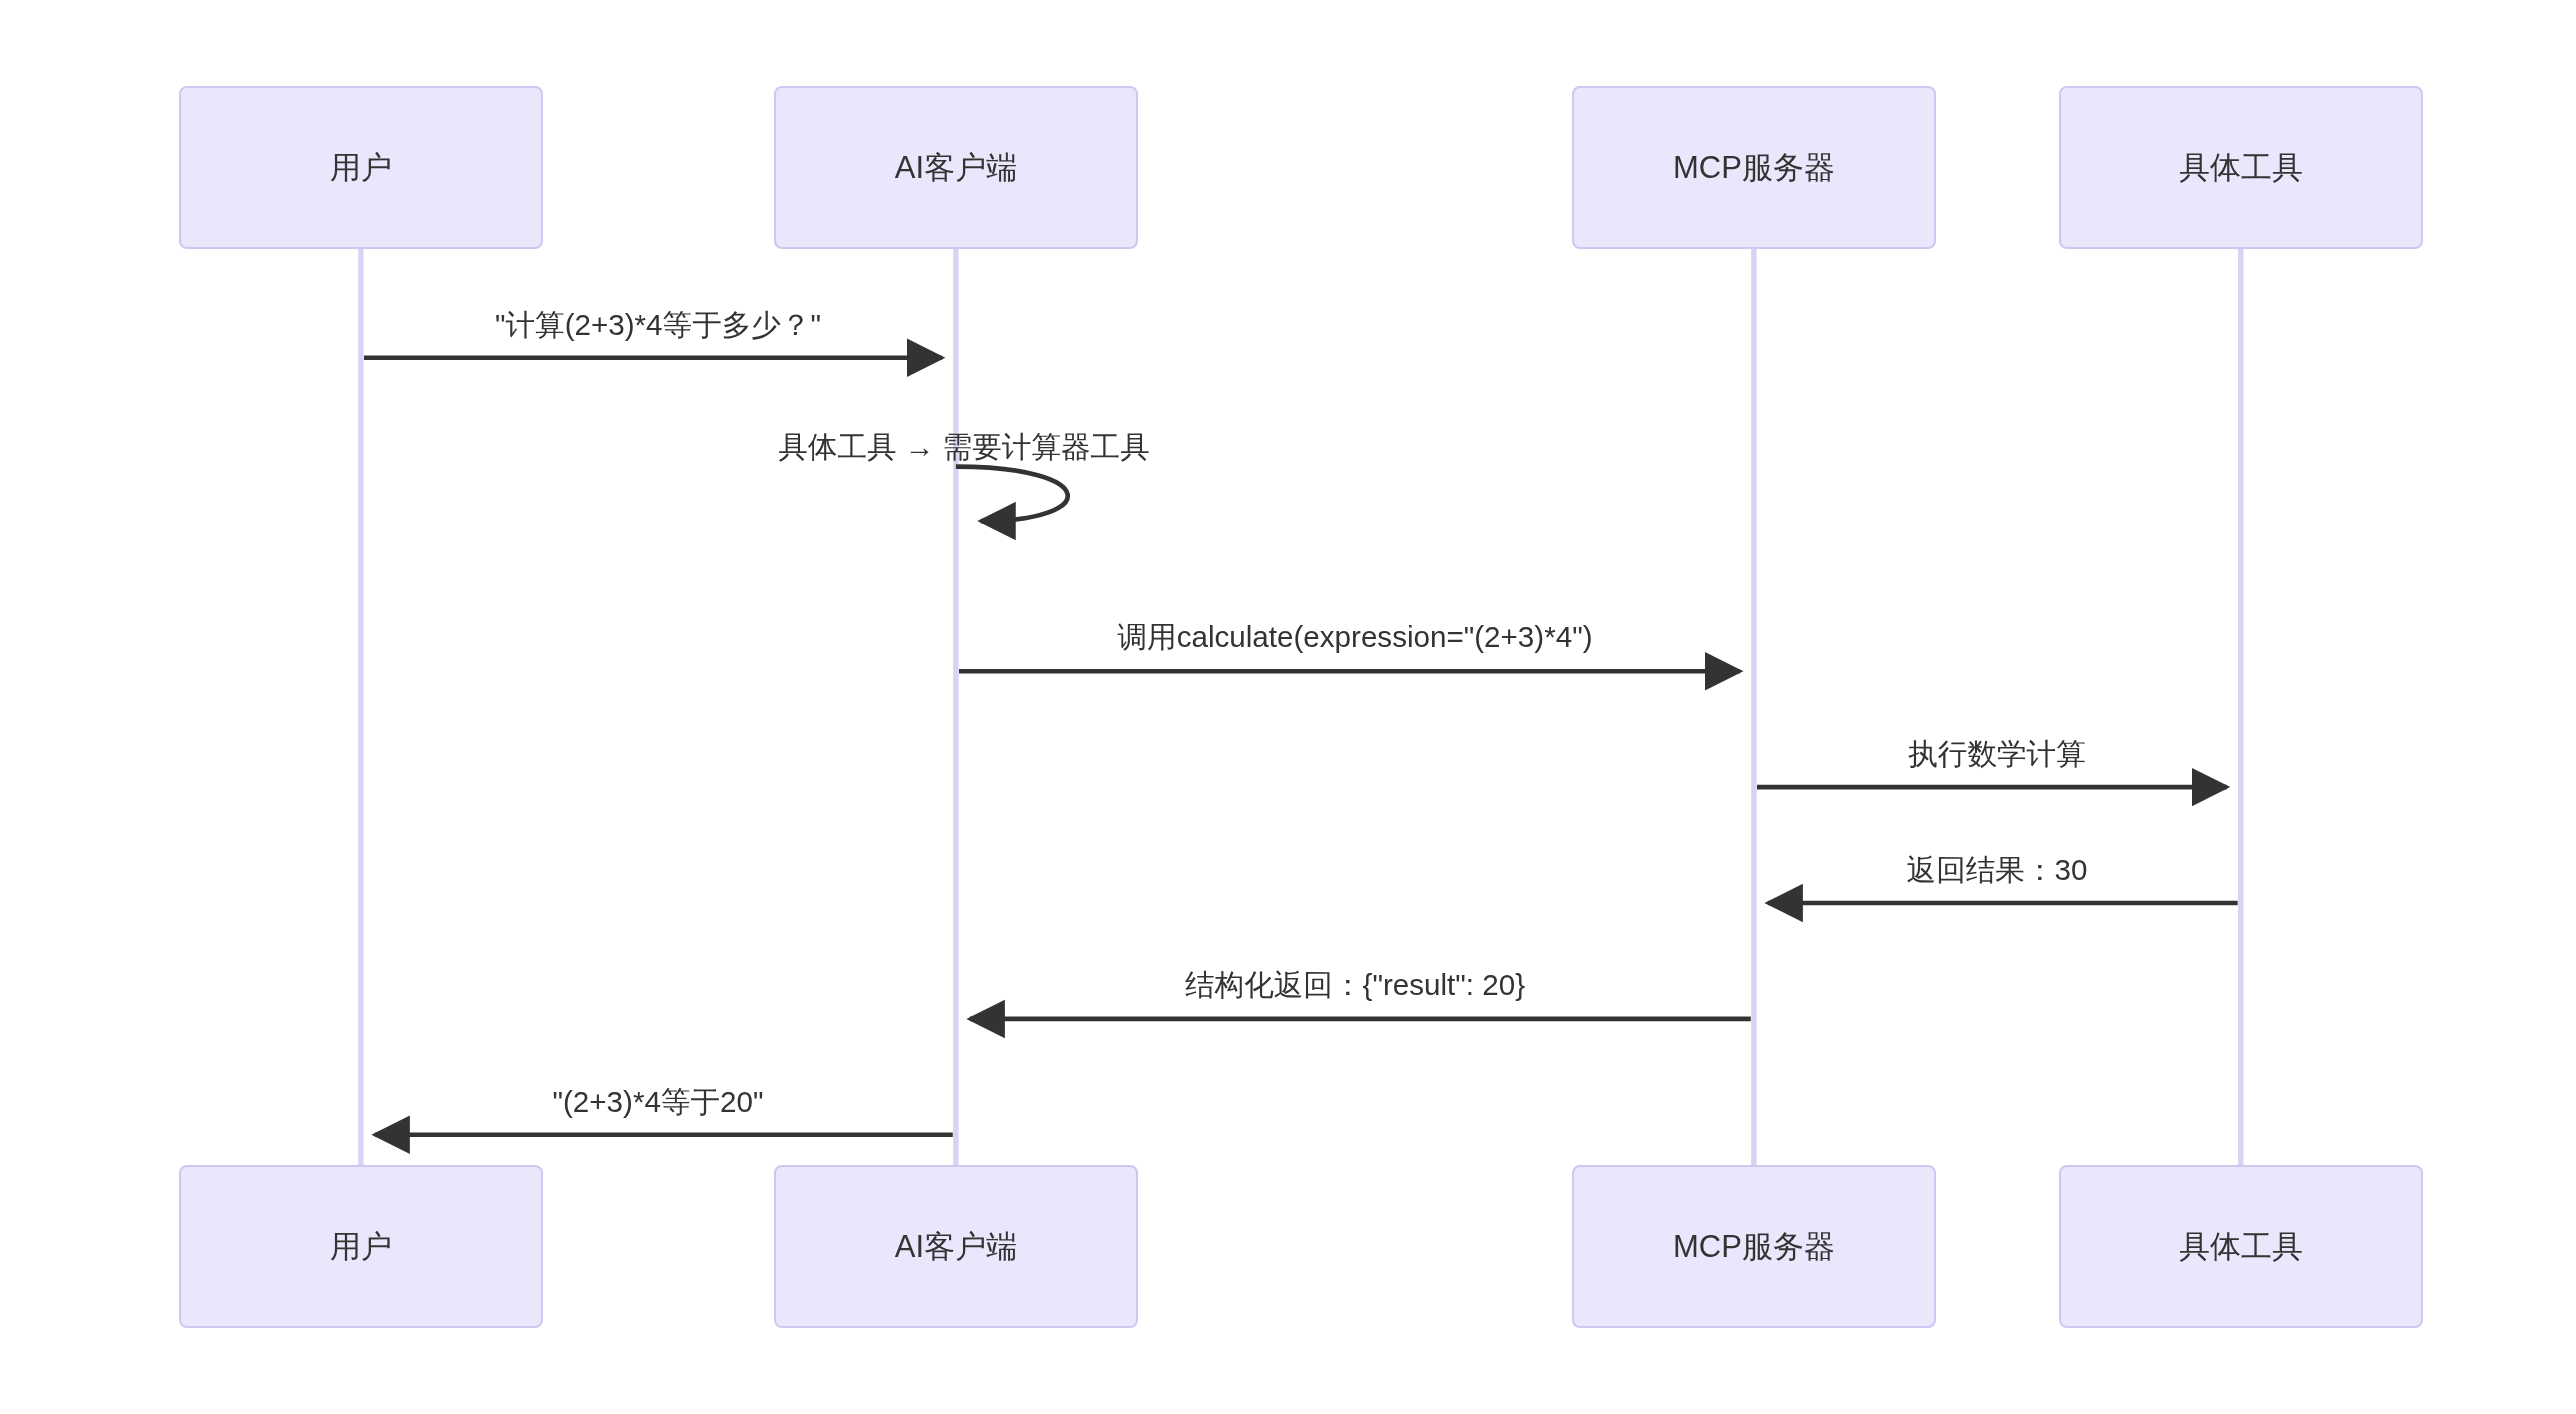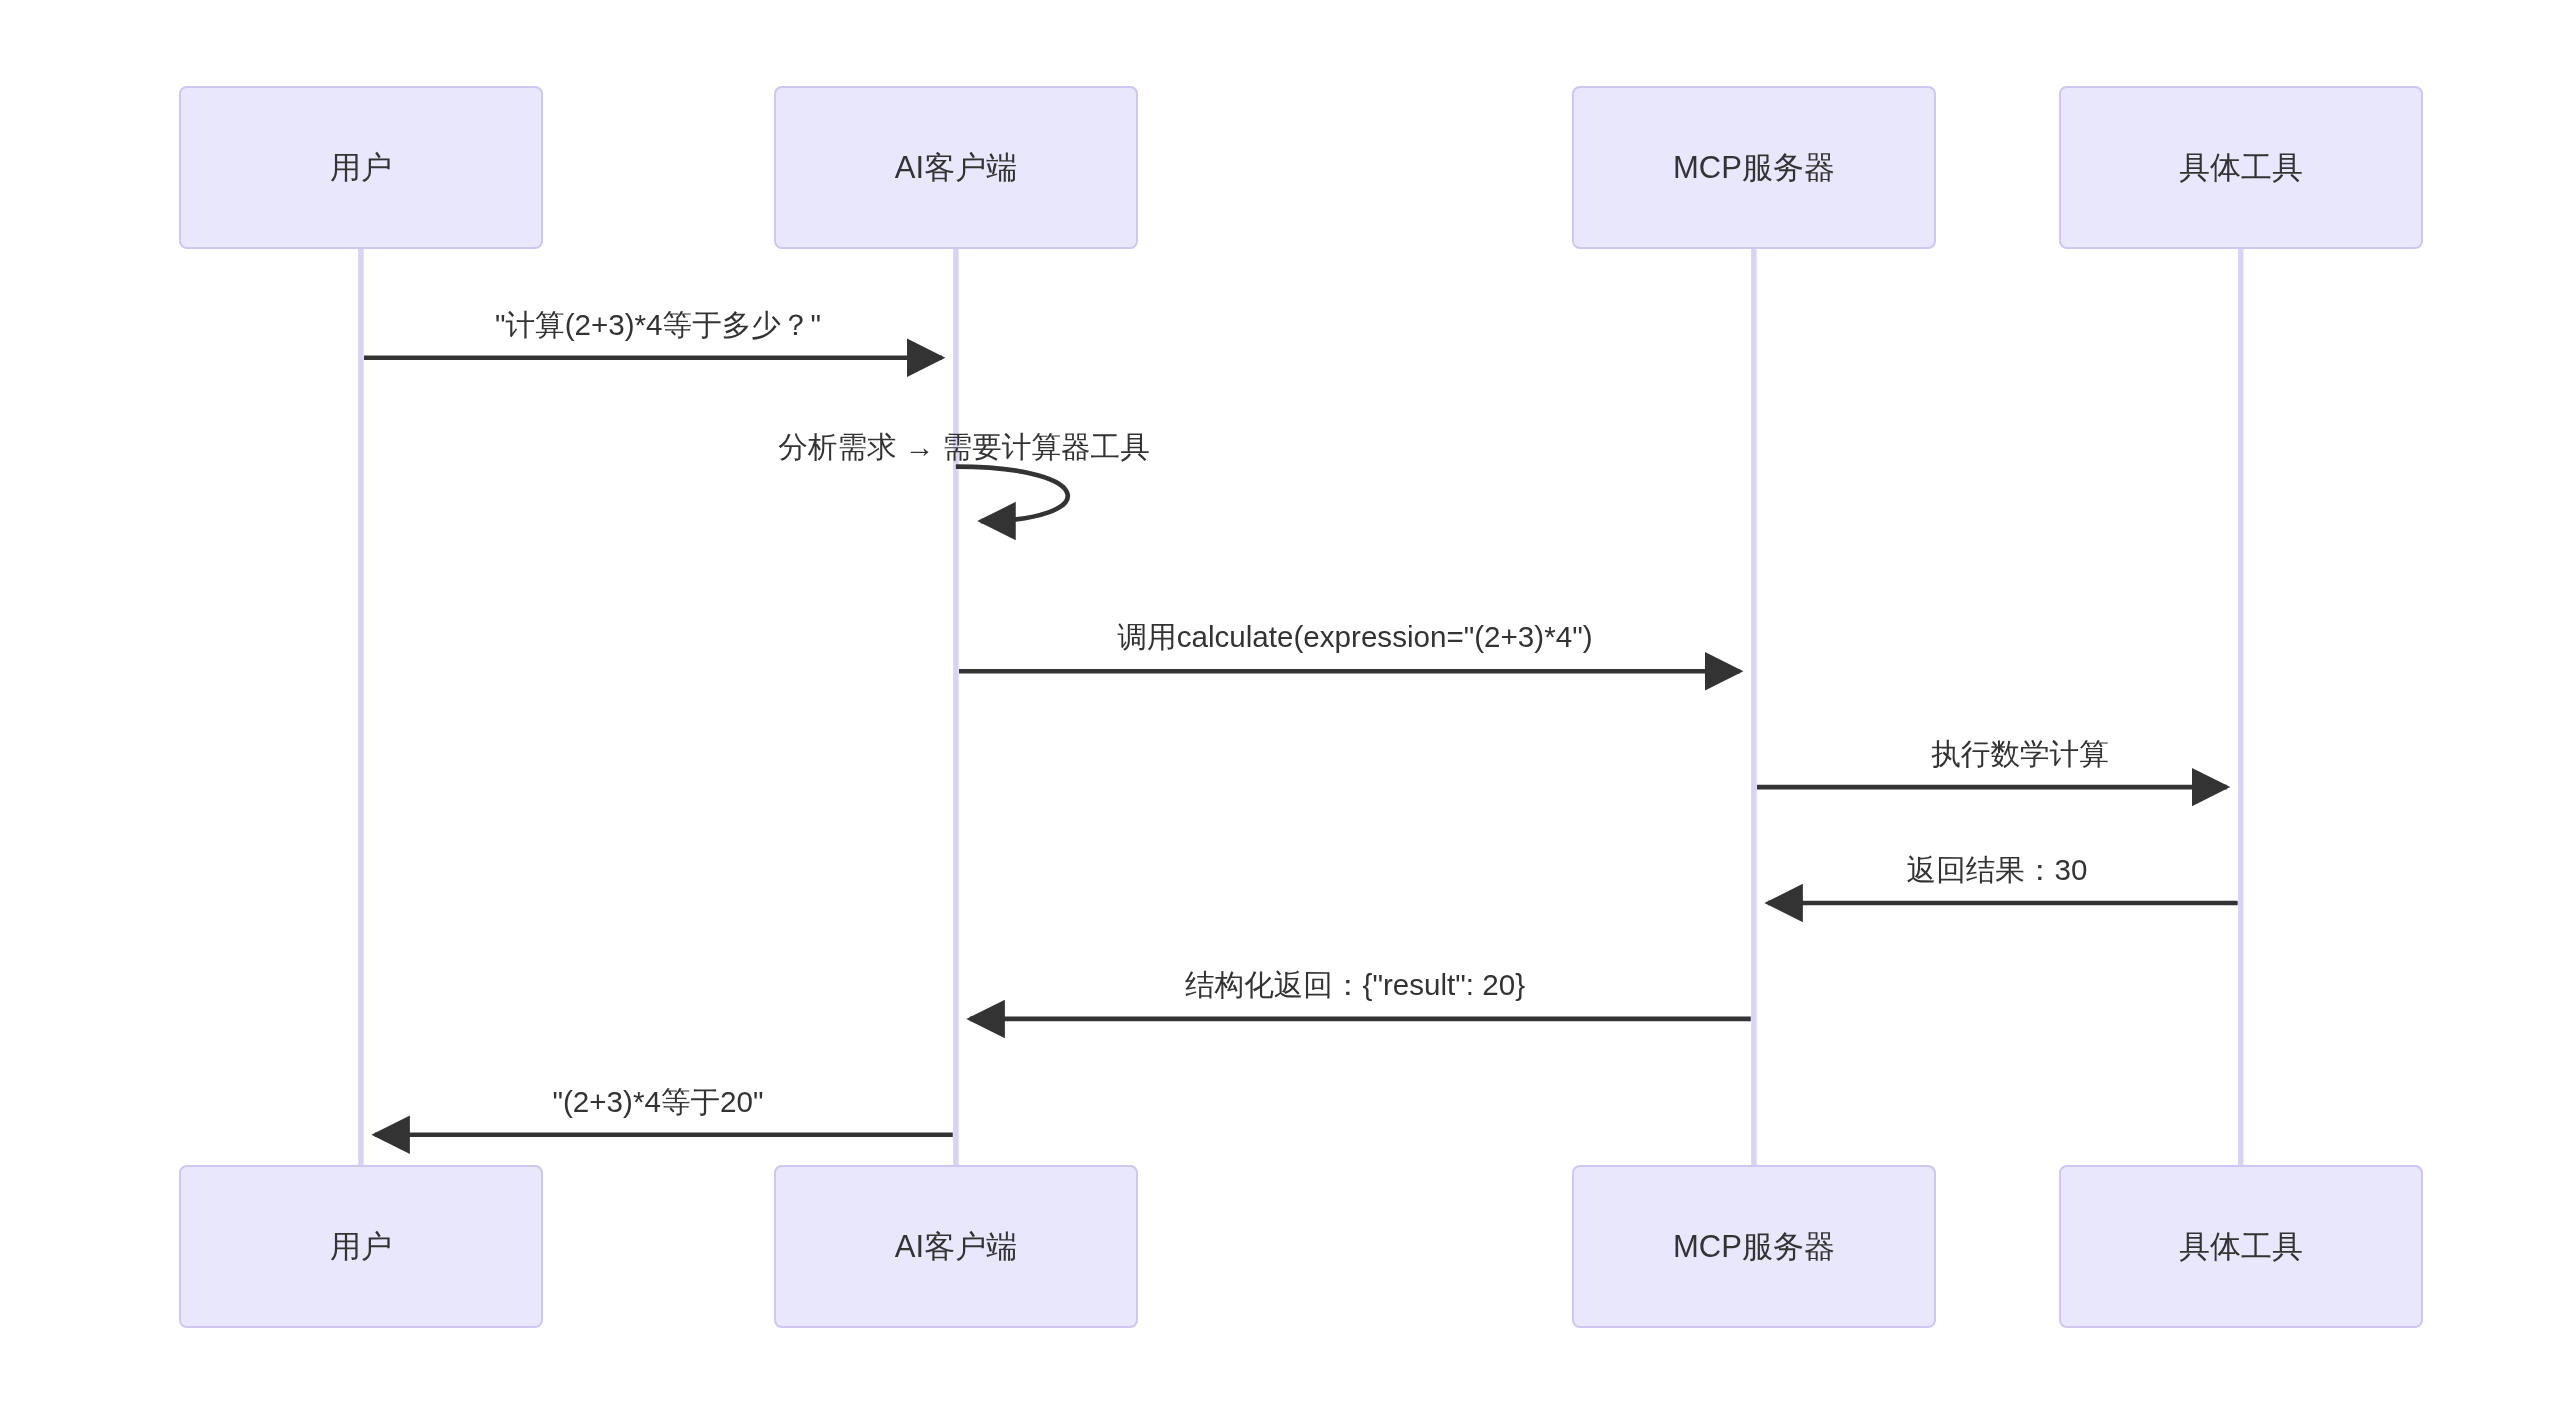--- a/index.html
+++ b/index.html
@@ -110,22 +110,22 @@
       </div>
       <div class="actor-box" style="left: 1572px; top: 1165px; width: 364px; height: 163px; background: rgb(233, 231, 251); border-color: rgb(207, 199, 242);">
         <span class="actor-label" style="color: rgb(51, 51, 51);">MCP服务器</span>
       </div>
       <div class="actor-box" style="left: 2059px; top: 1165px; width: 364px; height: 163px; background: rgb(233, 231, 251); border-color: rgb(207, 199, 242);">
         <span class="actor-label" style="color: rgb(51, 51, 51);">具体工具</span>
       </div>
     </div>
   <div id="labels-layer">
       <div class="msg-label" style="left: 658px; top: 310px; color: rgb(51, 51, 51);">"计算(2+3)*4等于多少？"</div>
-      <div class="msg-label" style="left: 964px; top: 432px; color: rgb(51, 51, 51);">分析需求 → 需要计算器工具</div>
+      <div class="msg-label" style="left: 964px; top: 432px; color: rgb(51, 51, 51);">具体工具 → 需要计算器工具</div>
       <div class="msg-label" style="left: 1355px; top: 622px; color: rgb(51, 51, 51);">调用calculate(expression="(2+3)*4")</div>
-      <div class="msg-label" style="left: 1997px; top: 739px; color: rgb(51, 51, 51); margin-left: 23px;">执行数学计算</div>
+      <div class="msg-label" style="left: 1997px; top: 739px; color: rgb(51, 51, 51);">执行数学计算</div>
       <div class="msg-label" style="left: 1997px; top: 855px; color: rgb(51, 51, 51);">返回结果：30</div>
       <div class="msg-label" style="left: 1355px; top: 970px; color: rgb(51, 51, 51);">结构化返回：{"result": 20}</div>
       <div class="msg-label" style="left: 658px; top: 1087px; color: rgb(51, 51, 51);">"(2+3)*4等于20"</div>
     </div>
 
 </div>
 
 
 </body></html>

